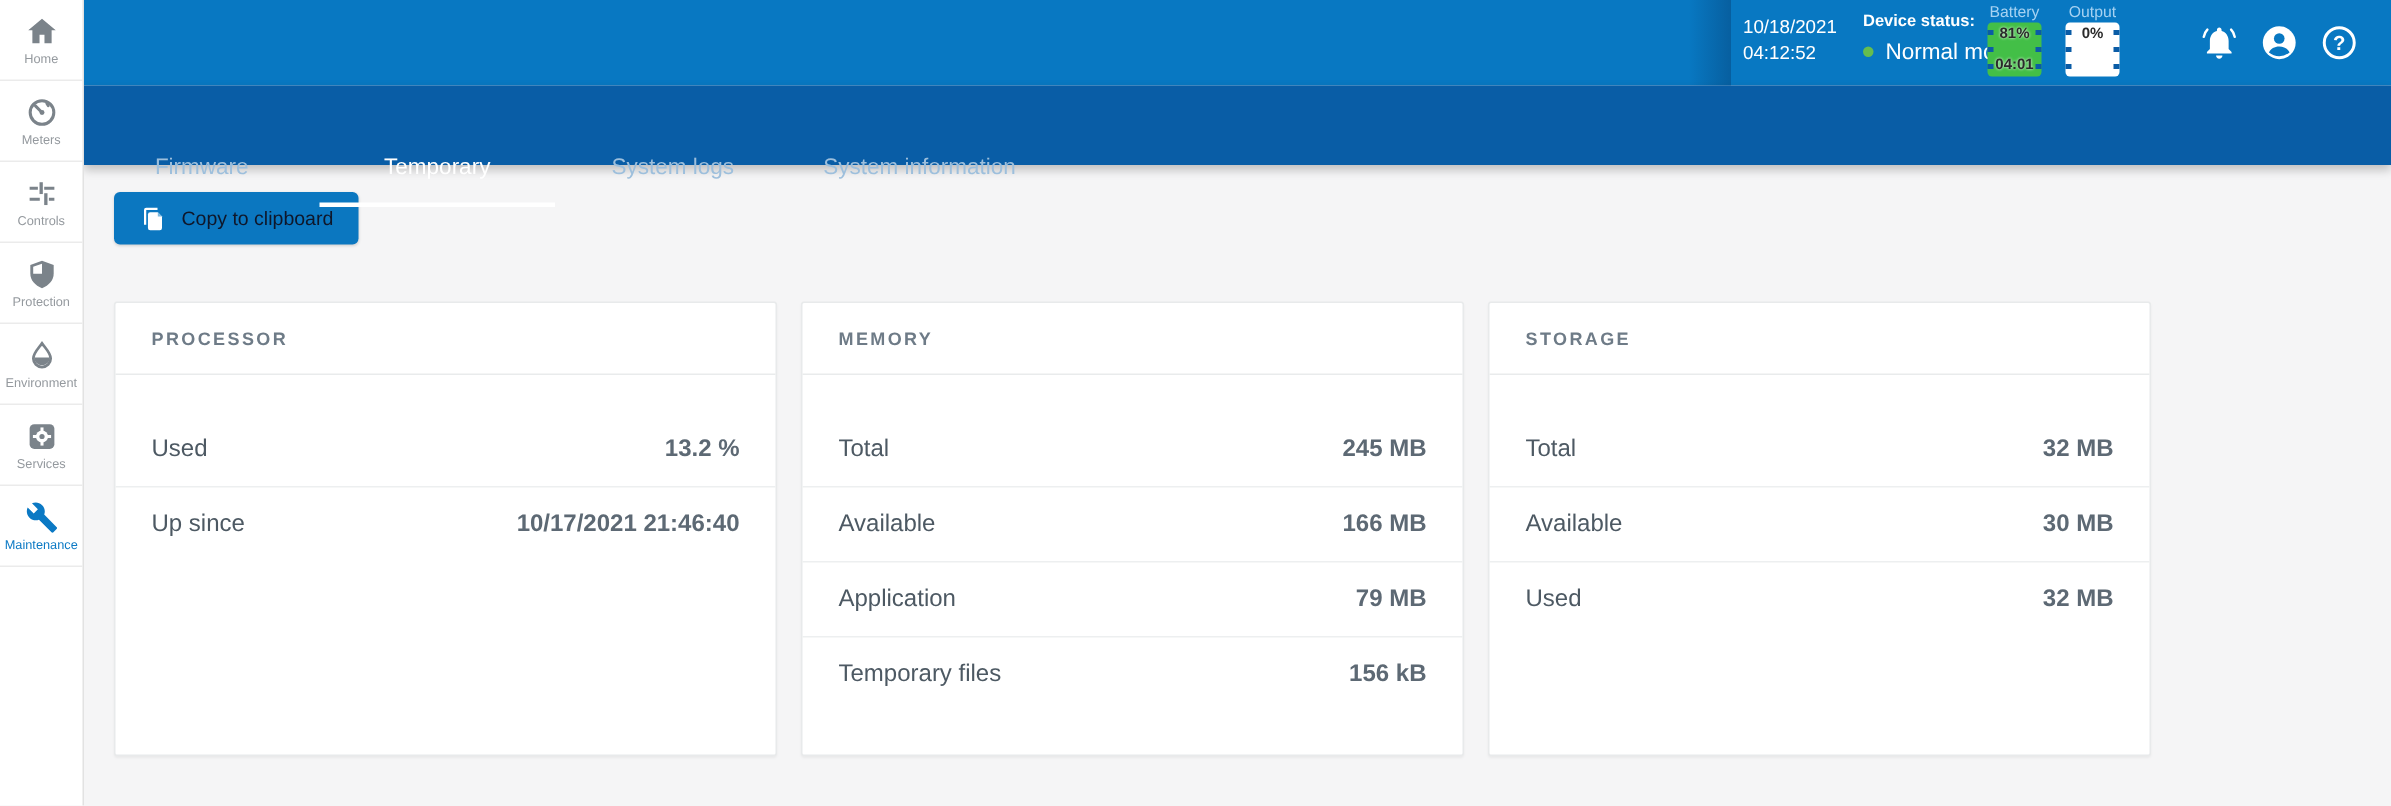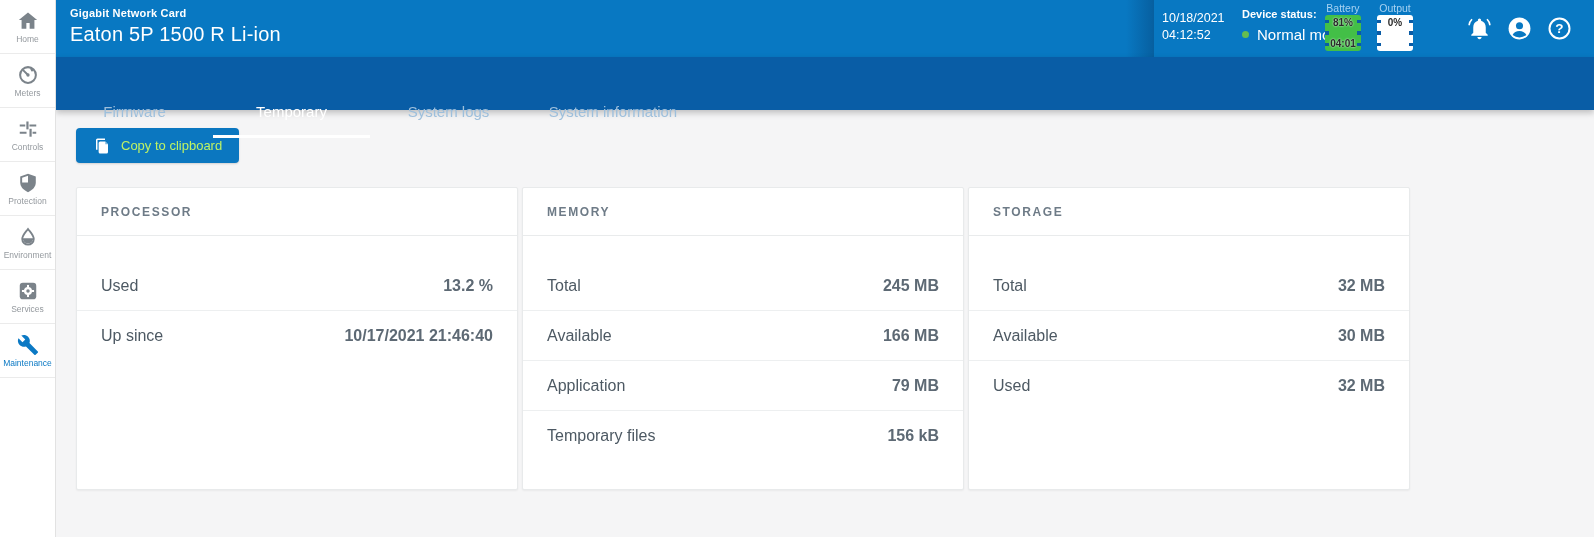--- a/index.html
+++ b/index.html
@@ -76,25 +76,25 @@
     width:157px;height:100%;display:flex;align-items:center;justify-content:center;
     color:#9dbfdc;font-size:15px;cursor:pointer;position:relative;white-space:nowrap;margin-top:28px;
   }
   .tab:last-child{width:172px;}
   .tab.active{color:#fff;}
   .tab.active::after{content:'';position:absolute;left:0;right:0;bottom:0;height:3px;background:#fff;}
   
   .content{position:absolute;left:56px;right:0;top:110px;bottom:0;background:var(--content-bg);}
   .copy-btn{
     position:absolute;left:20px;top:18px;height:35px;display:flex;align-items:center;gap:10px;
-    padding:0 17px;background:var(--button-bg);color:#bef264;font-size:13px;border:none;border-radius:4px;
+    padding:0 17px;background:var(--button-bg);color:#0f172a;font-size:13px;border:none;border-radius:4px;
     cursor:pointer;font-family:"Liberation Sans",sans-serif;box-shadow:0 1px 2px rgba(0,0,0,0.15);
   }
   .copy-btn .cicn svg{width:18px;height:18px;display:block;}
-  .cards{position:absolute;left:20px;top:77px;display:flex;gap:4px;}
+  .cards{position:absolute;left:20px;top:91px;display:flex;gap:16px;}
   .card{
     width:442px;height:303px;background:#fff;border:1px solid #e8eaeb;border-radius:2px;
     box-shadow:0 1px 2px rgba(0,0,0,0.05);
   }
   .card-header{
     height:48px;display:flex;align-items:center;padding:0 24px;border-bottom:1px solid #e9ebec;
     font-size:12px;letter-spacing:1.6px;color:#6e7b87;font-weight:600;
   }
   .card-body{padding-top:25px;}
   .crow{
@@ -177,24 +177,20 @@
       <span class="icn">
         <svg viewBox="0 0 24 24">
           <path class="fg" d="M22.7 19 13.6 9.9c.9-2.3.4-5-1.5-6.9C10.1 1 7.1.6 4.7 1.7L9 6 6 9 1.6 4.7C.4 7.1.9 10.1 2.9 12.1c1.9 1.9 4.6 2.4 6.9 1.5l9.1 9.1c.4.4 1 .4 1.4 0l2.3-2.3c.5-.4.5-1.1.1-1.4z"></path>
         </svg>
       </span>
       <span class="lbl">Maintenance</span>
     </div>
   </div>
 
 <div class="header">
-  <div class="titles">
-    <div class="subtitle">Gigabit Network Card</div>
-    <div class="title">Eaton 5P 1500 R Li-ion</div>
-  </div>
   <div class="status-panel">
     <div class="datetime">
       <div>10/18/2021</div>
       <div>04:12:52</div>
     </div>
     <div class="devstatus">
       <div class="dlabel">Device status:</div>
       <div class="dvalue">
         <span class="dot"></span>
         <span>Normal mode</span>

